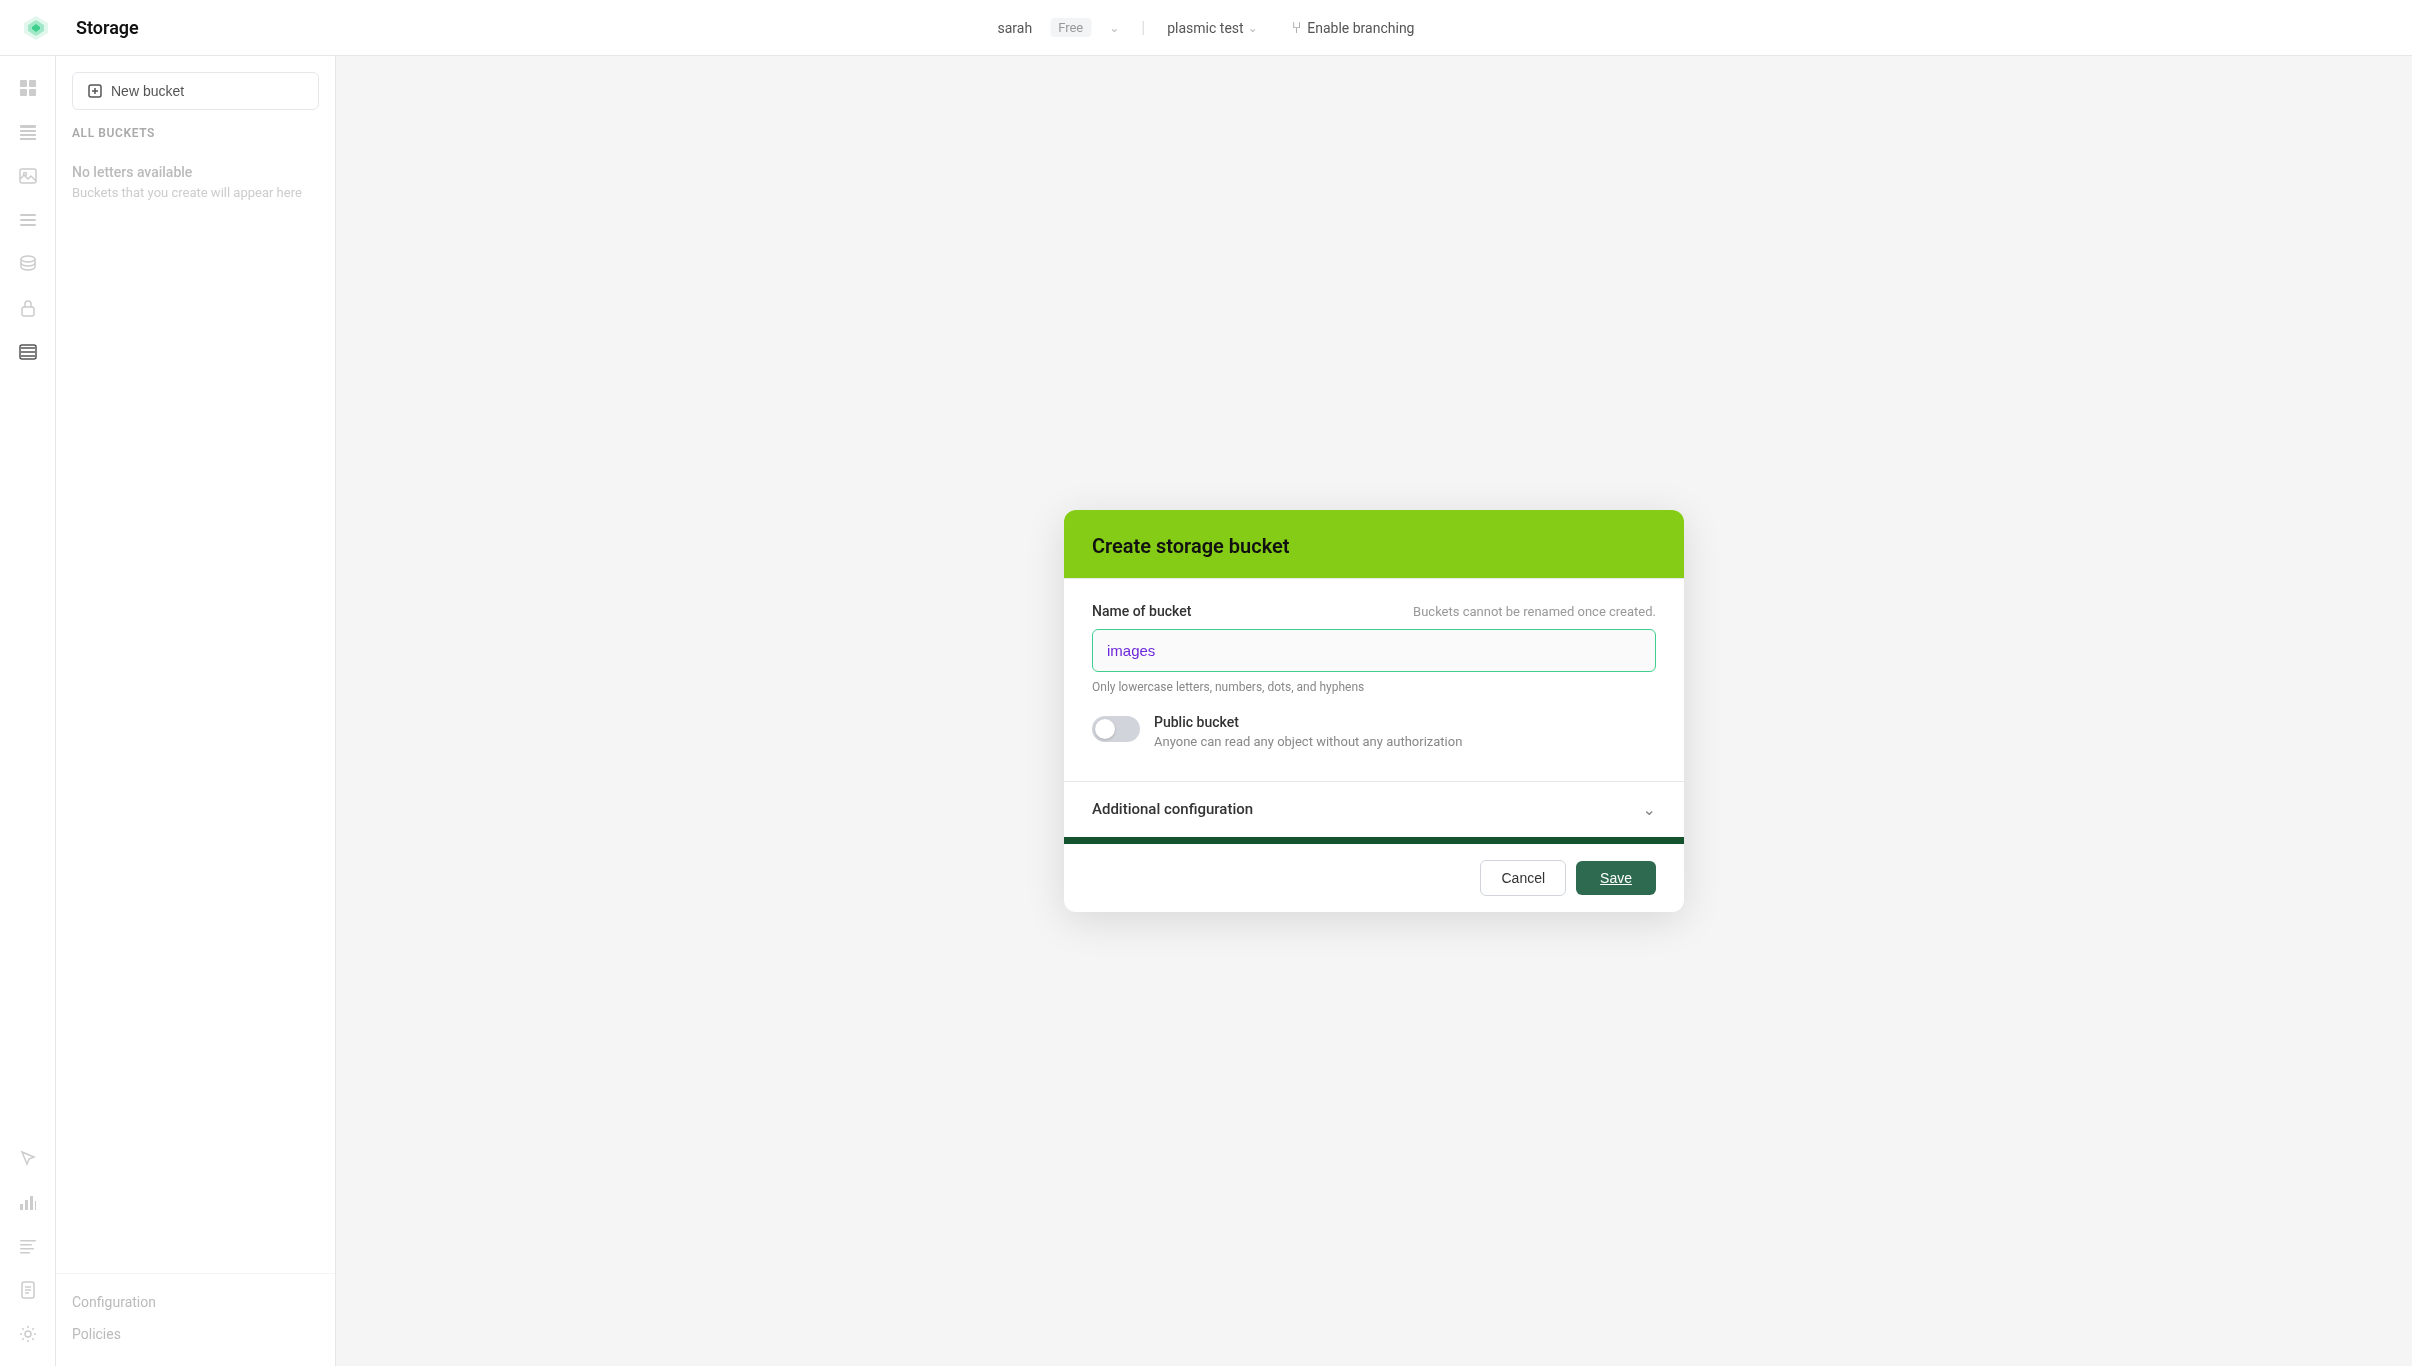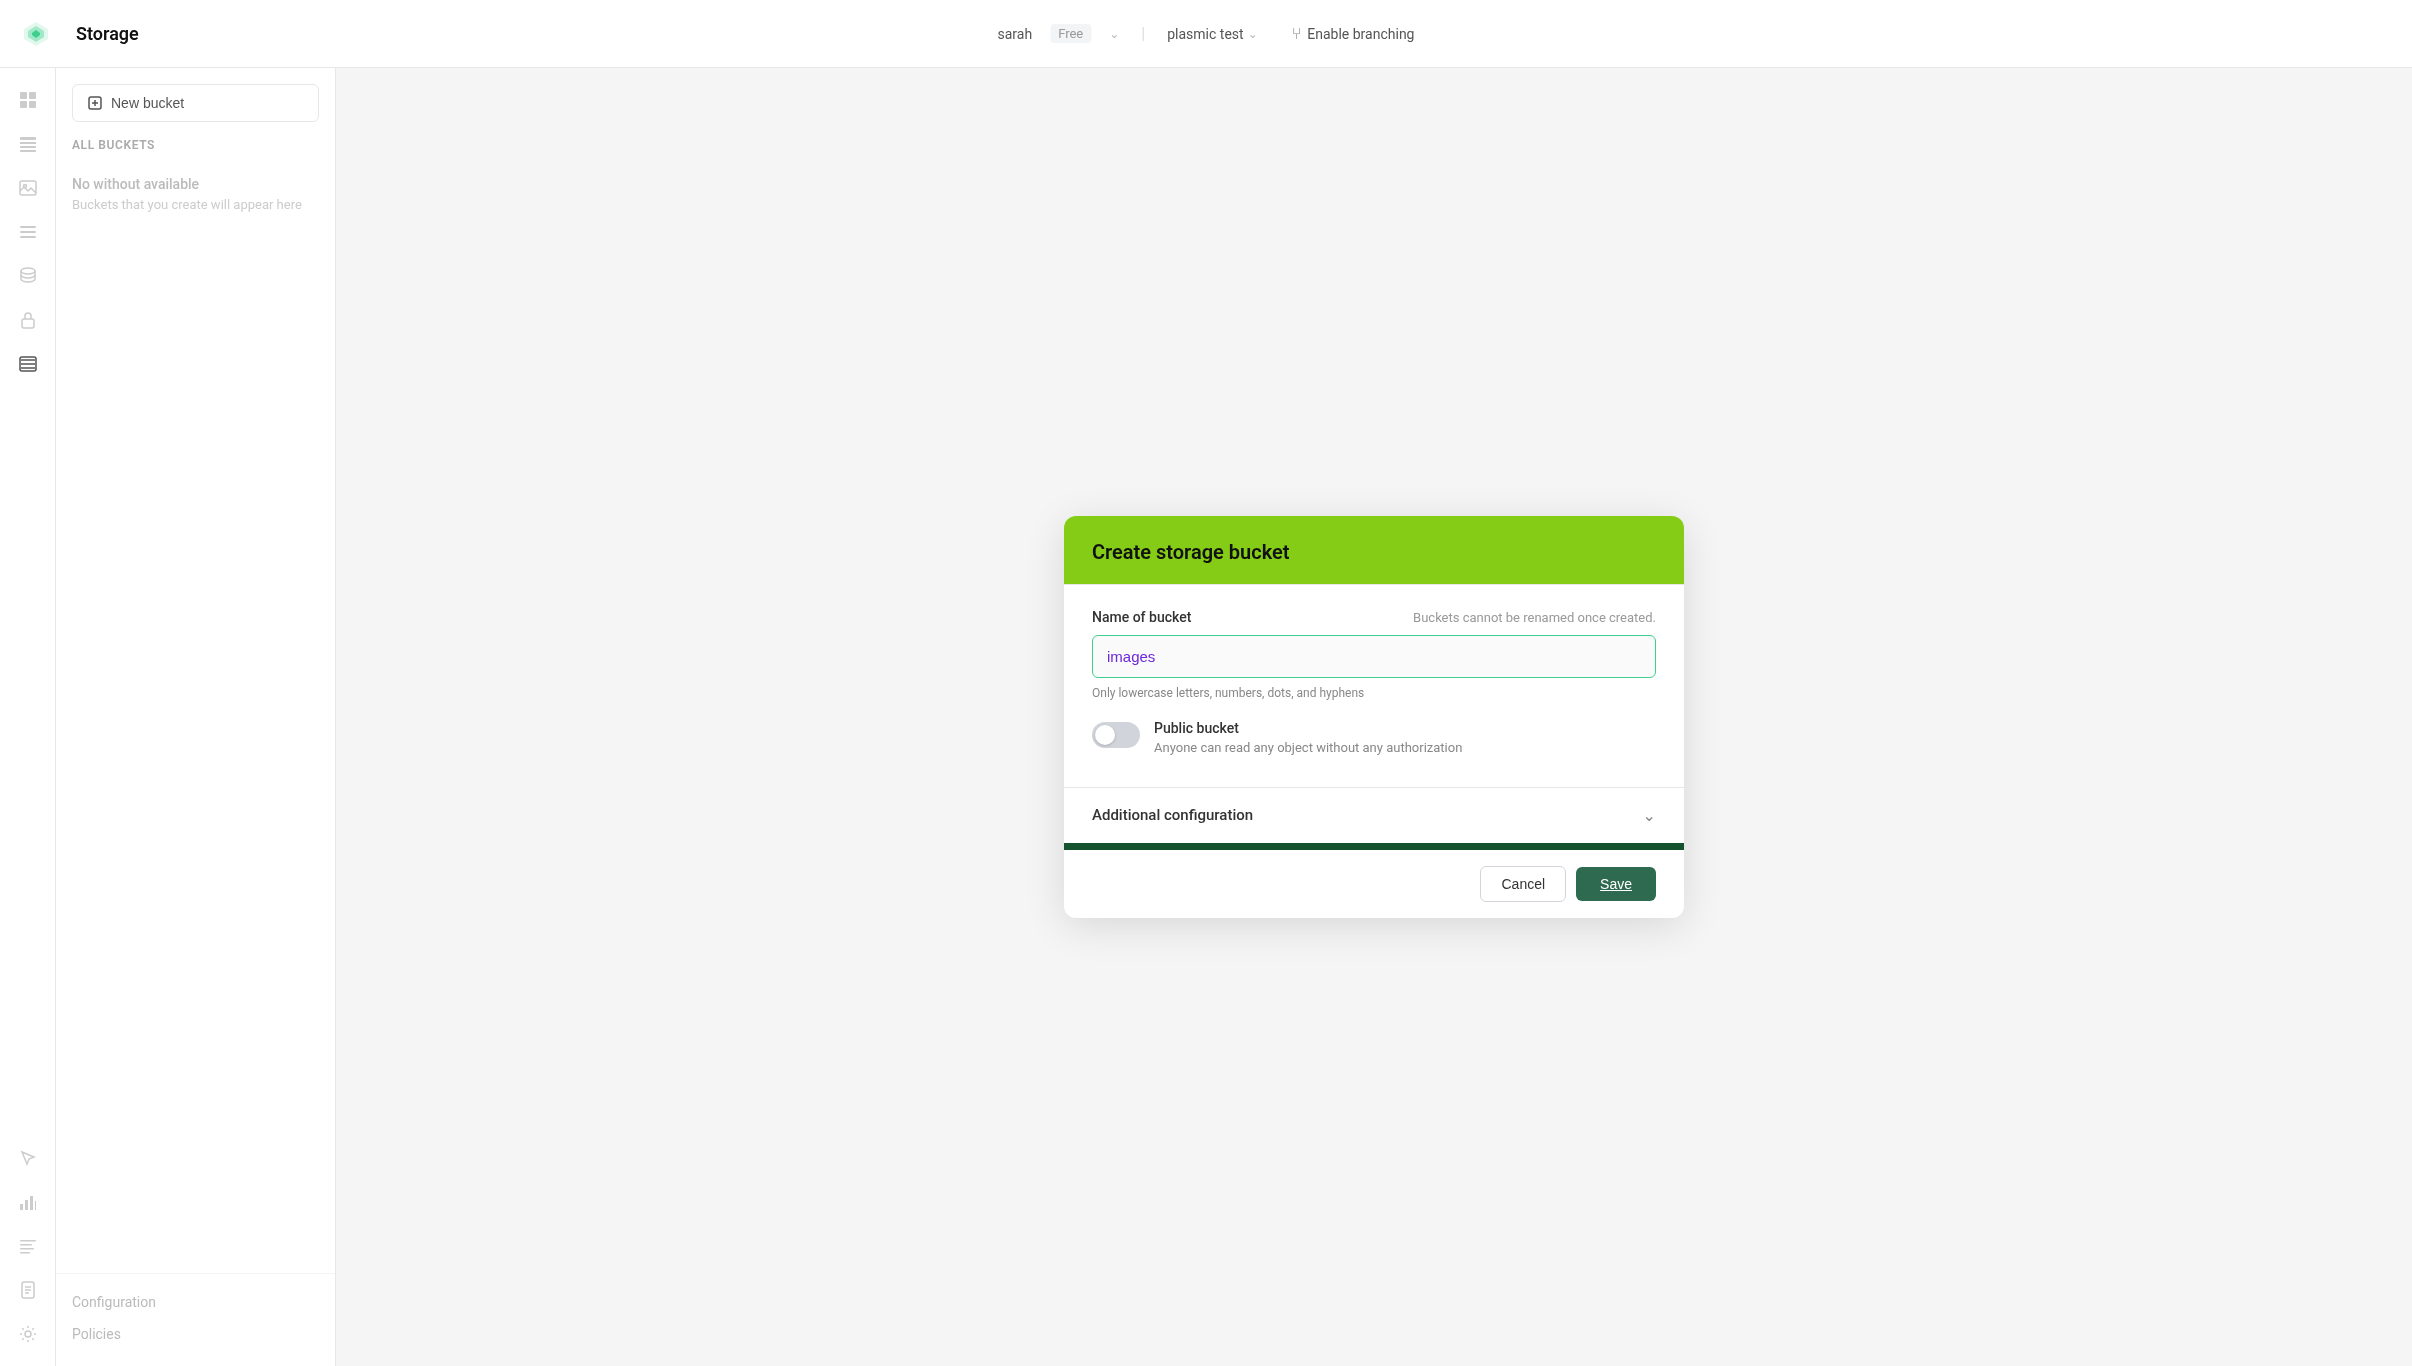--- a/index.html
+++ b/index.html
@@ -10,21 +10,21 @@
       height: 1366px;
       overflow: hidden;
       display: flex;
       flex-direction: column;
     }
 
     
     .header {
       display: flex;
       align-items: center;
-      height: 68px;
+      height: 56px;
       background: #fff;
       border-bottom: 1px solid #e5e7eb;
       padding: 0 20px;
       gap: 16px;
       flex-shrink: 0;
       position: relative;
     }
     .header-logo {
       width: 32px;
       height: 32px;
@@ -458,21 +458,21 @@
         <rect x="2" y="2" width="12" height="12" rx="2"></rect>
         <line x1="8" y1="5" x2="8" y2="11"></line>
         <line x1="5" y1="8" x2="11" y2="8"></line>
       </svg>
       <span>New bucket</span>
     </button>
 
     <div class="section-label">All buckets</div>
 
     <div class="empty-state">
-      <div class="empty-title">No without available</div>
+      <div class="empty-title">No letters available</div>
       <div class="empty-desc">Buckets that you create will appear here</div>
     </div>
 
     <div class="left-panel-bottom">
       <div class="left-nav-item">Configuration</div>
       <div class="left-nav-item">Policies</div>
     </div>
   </div>
 
   <div class="main-content">

